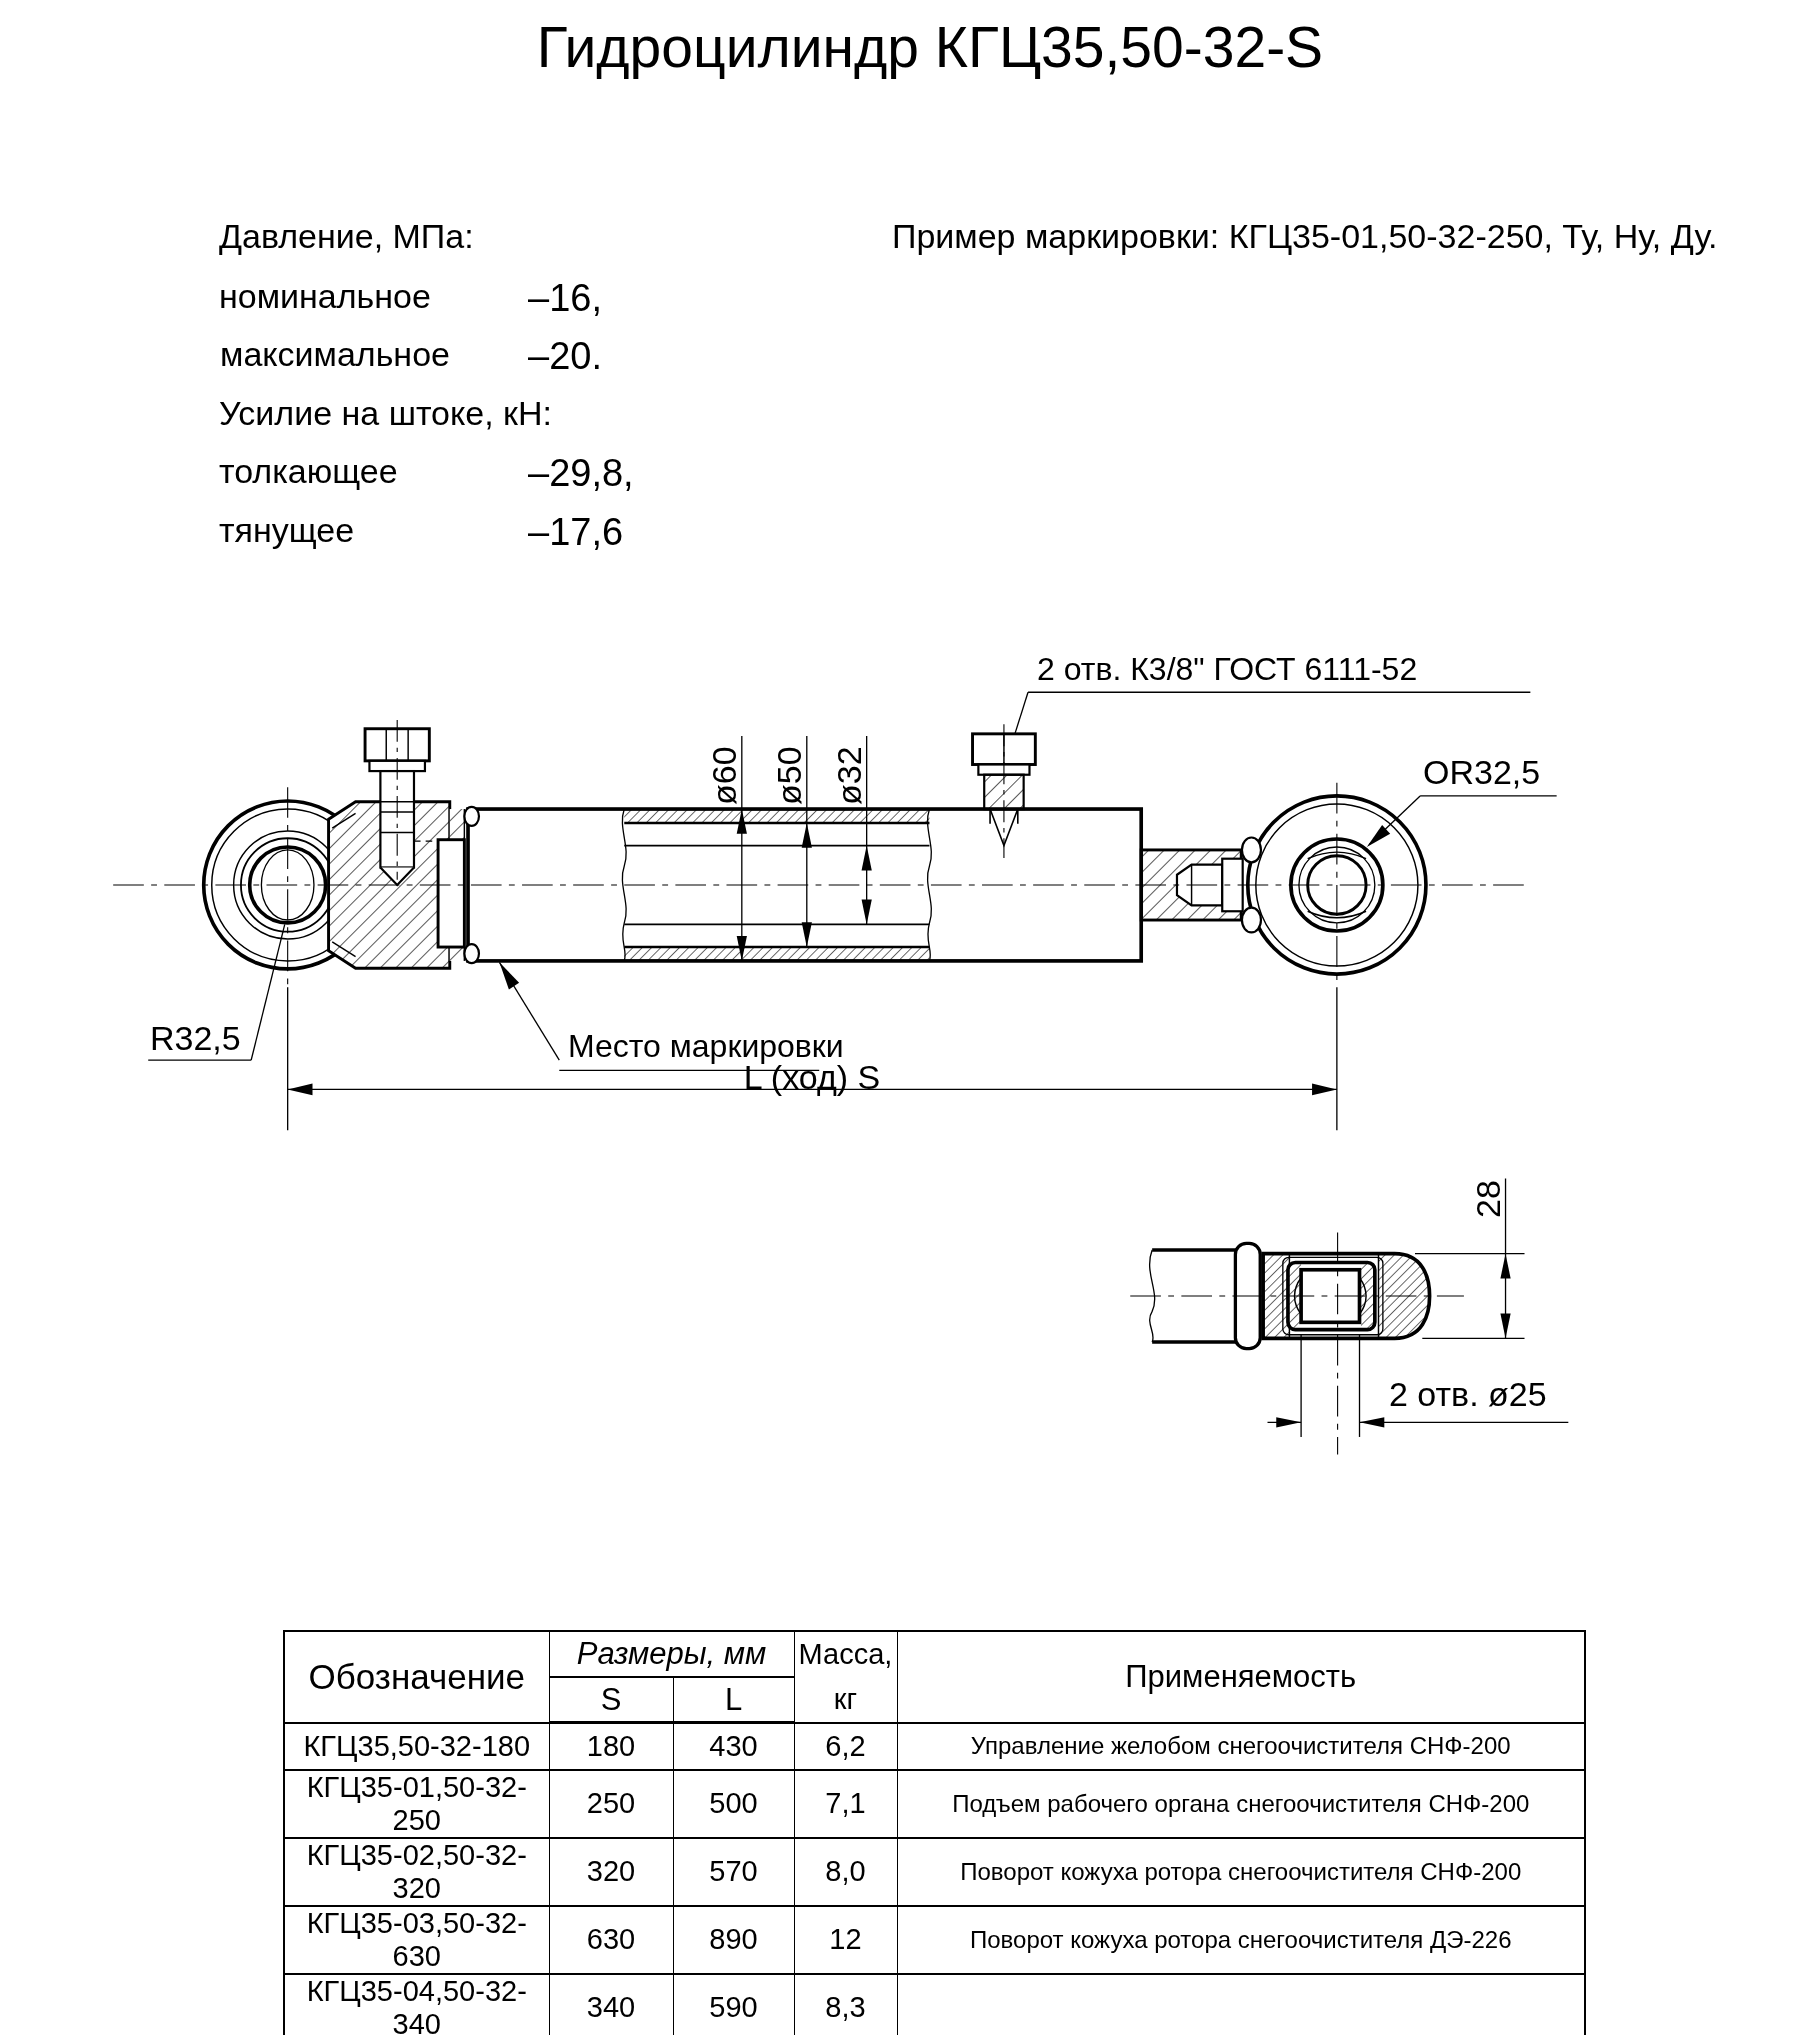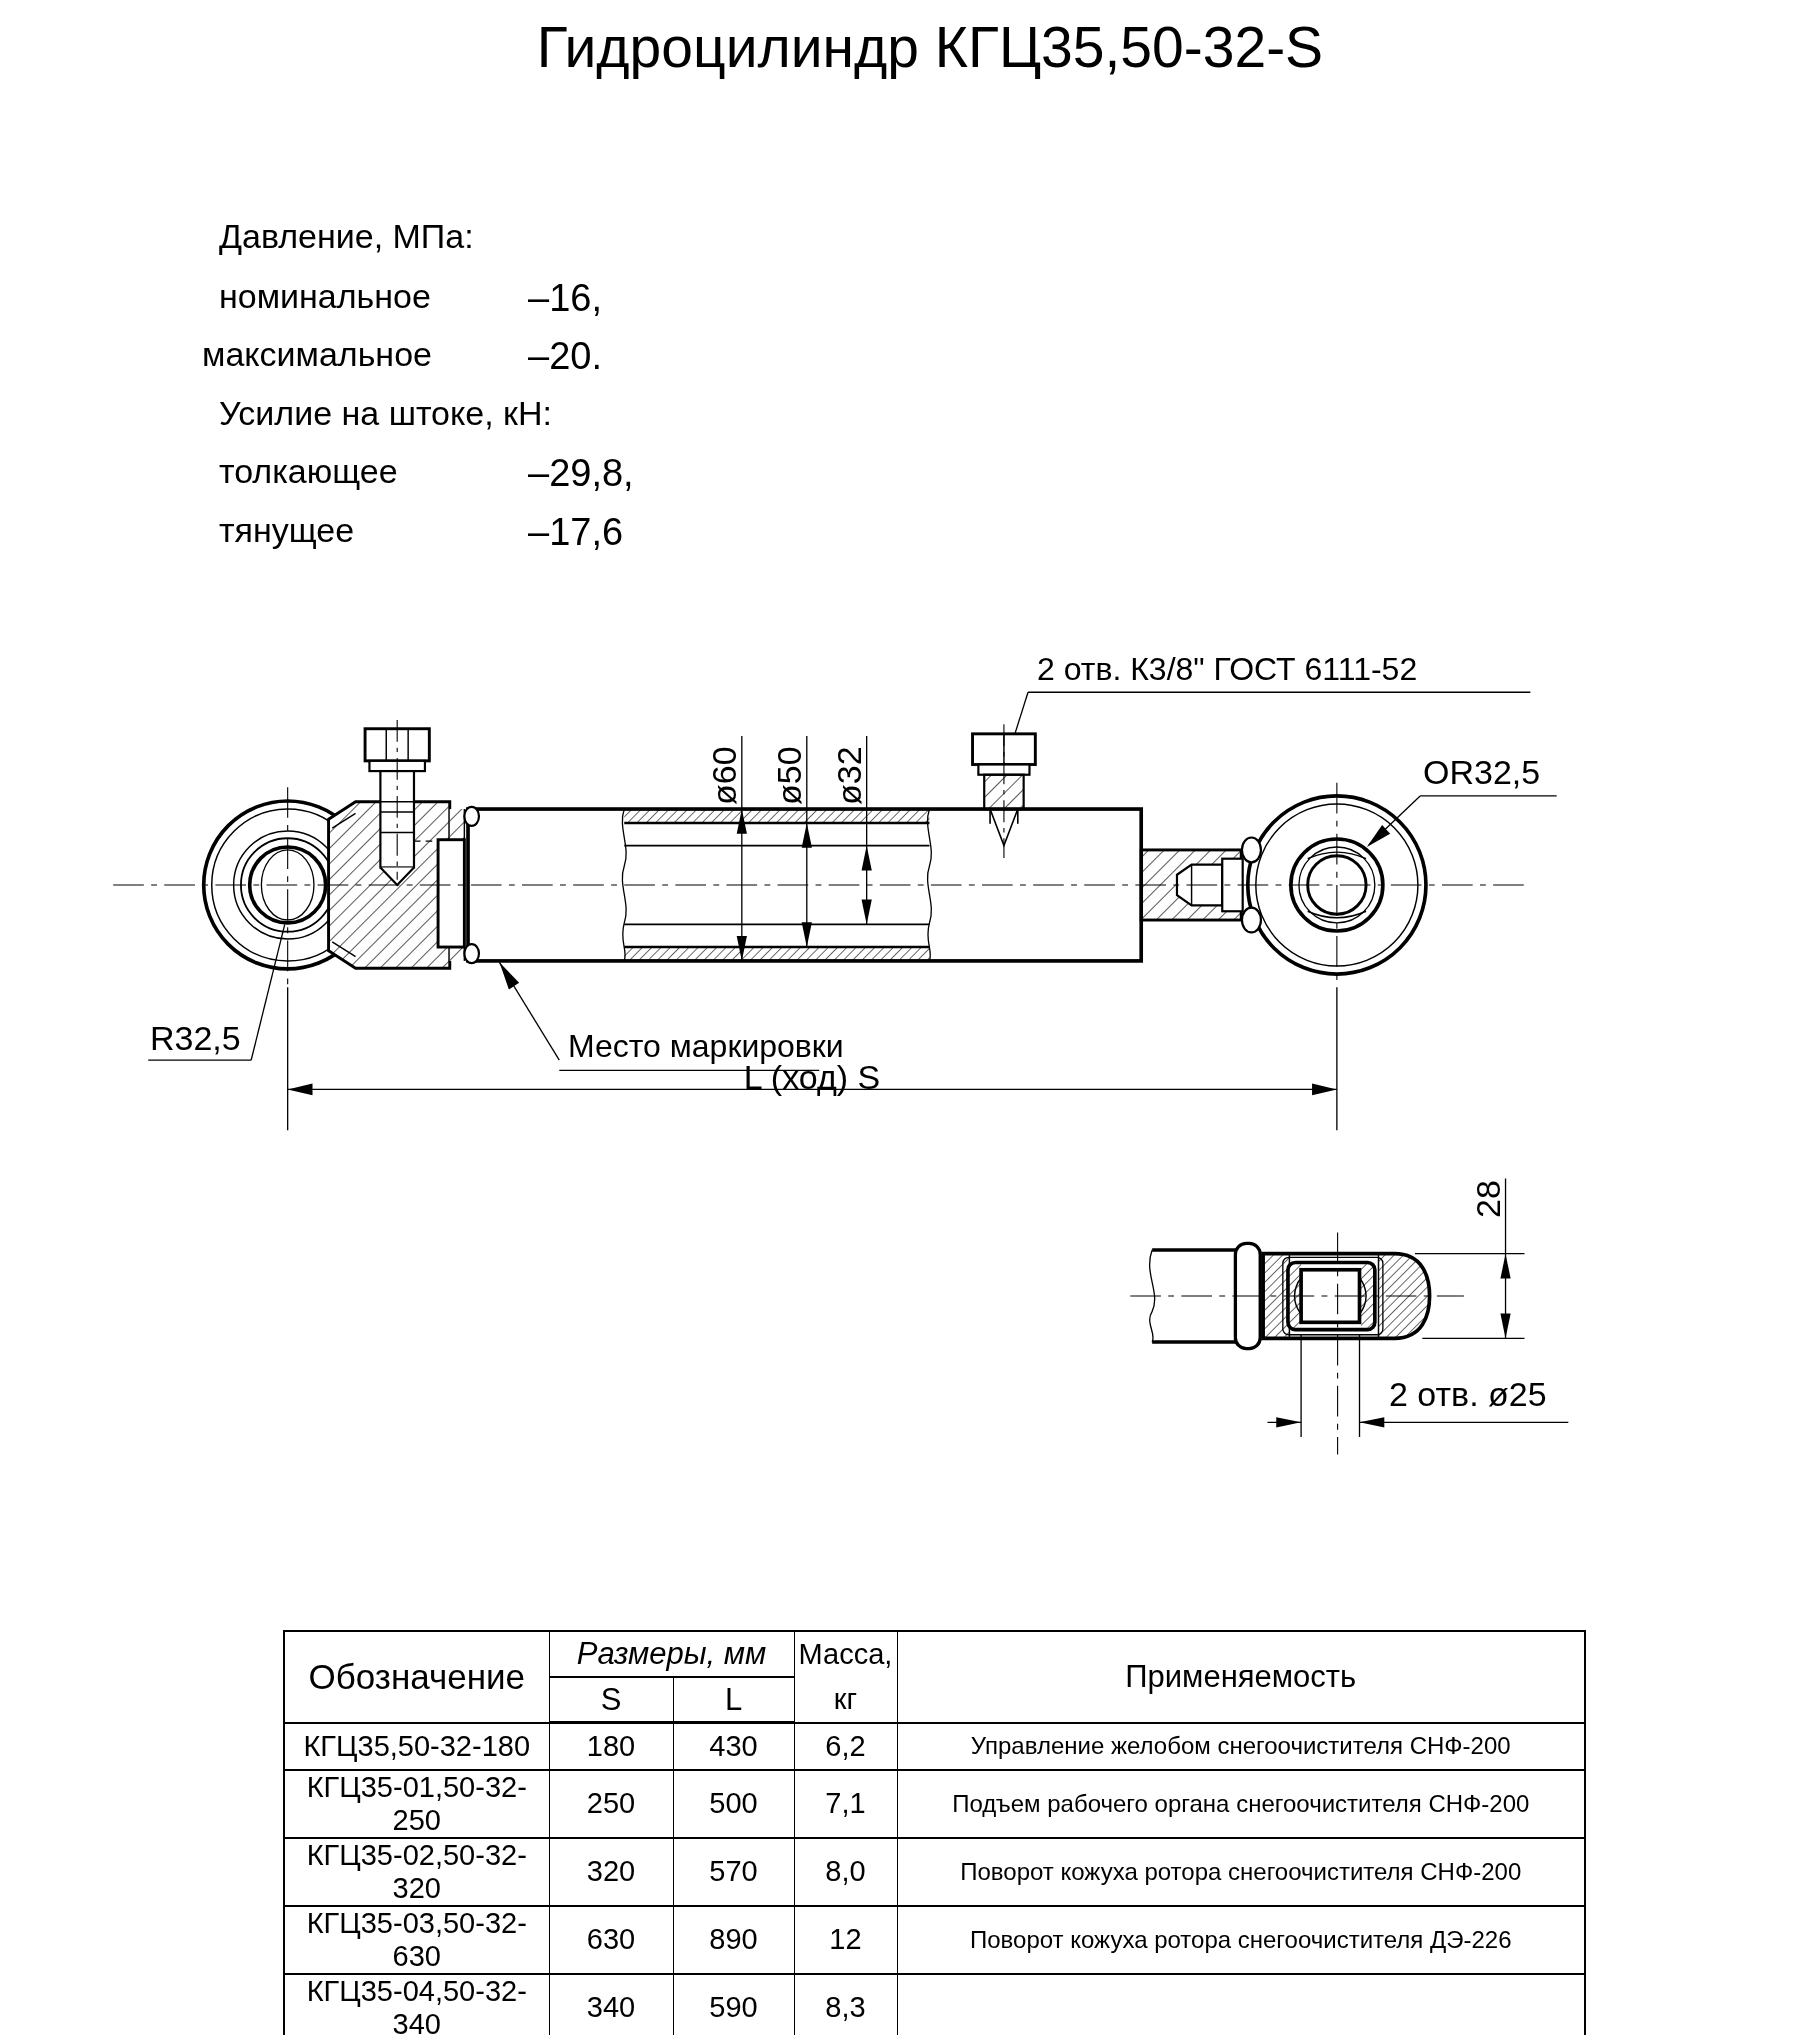--- a/index.html
+++ b/index.html
@@ -197,29 +197,30 @@
     <polygon points="1862,1948 1896,1941 1896,1955" fill="#000"></polygon>
   </g>
 </svg>
 
 <div class="t title">Гидроцилиндр КГЦ35,50-32-S</div>
 
 <div>
   <div class="t spec-label" style="left:219px;top:219px">Давление, МПа:</div>
   <div class="t spec-label" style="left:219px;top:279px">номинальное</div>
   <div class="t spec-value" style="left:528px;top:279px">–16,</div>
-  <div class="t spec-label" style="left:202px;top:337px">максимальное</div>
+  <div class="t spec-label" style="left:220px;top:337px">максимальное</div>
   <div class="t spec-value" style="left:528px;top:337px">–20.</div>
   <div class="t spec-label" style="left:219px;top:396px">Усилие на штоке, кН:</div>
   <div class="t spec-label" style="left:219px;top:454px">толкающее</div>
   <div class="t spec-value" style="left:528px;top:454px">–29,8,</div>
   <div class="t spec-label" style="left:219px;top:513px">тянущее</div>
   <div class="t spec-value" style="left:528px;top:513px">–17,6</div>
 </div>
 
+<div class="t lbl46" style="left:892px;top:219px">Пример маркировки: КГЦ35-01,50-32-250, Ту, Ну, Ду.</div>
 
 <div class="t lbl44" style="left:1037px;top:653px">2 отв. К3/8" ГОСТ 6111-52</div>
 <div class="t lbl46" style="left:1423px;top:755px">OR32,5</div>
 <div class="t lbl46 rot" style="left:707px;top:805px">ø60</div>
 <div class="t lbl46 rot" style="left:772px;top:805px">ø50</div>
 <div class="t lbl46 rot" style="left:832px;top:805px">ø32</div>
 <div class="t lbl46" style="left:150px;top:1021px">R32,5</div>
 <div class="t lbl44" style="left:568px;top:1030px">Место маркировки</div>
 <div class="t lbl46 center" style="left:666px;top:1044px;width:292px">L (ход) S</div>
 <div class="t lbl46 rot" style="left:1471px;top:1218px">28</div>

